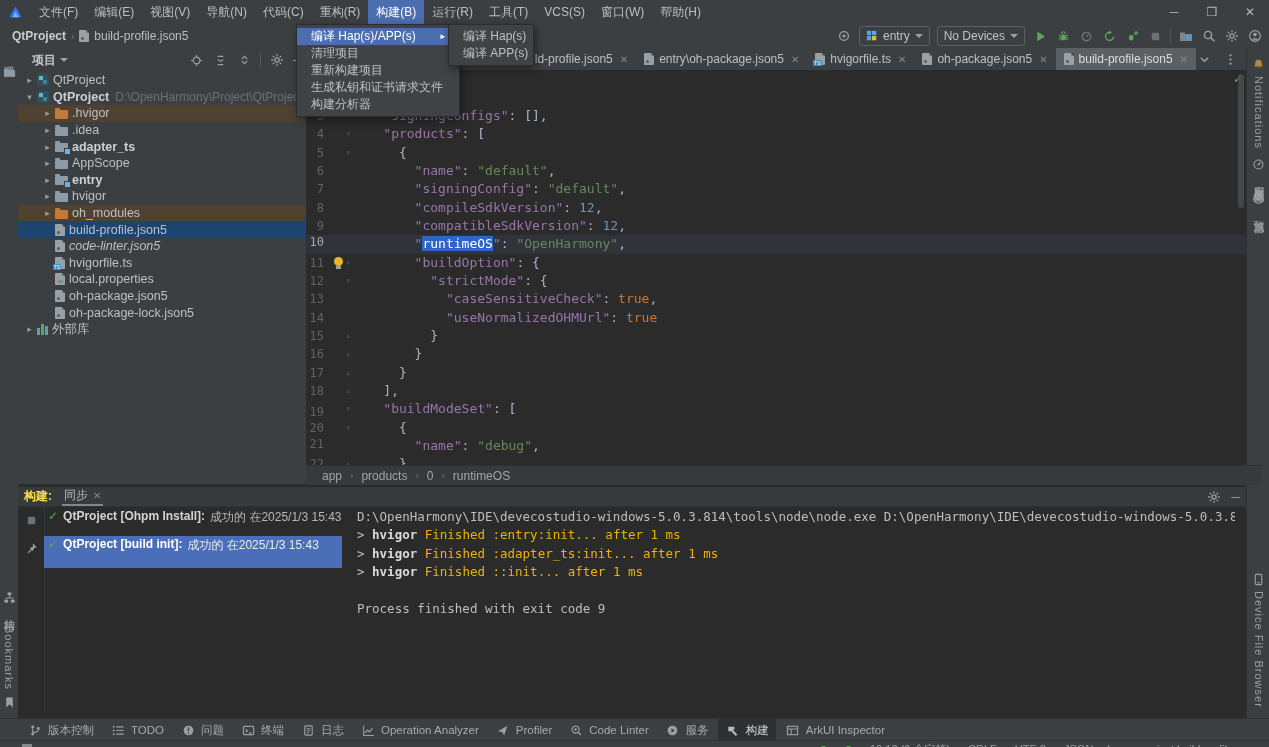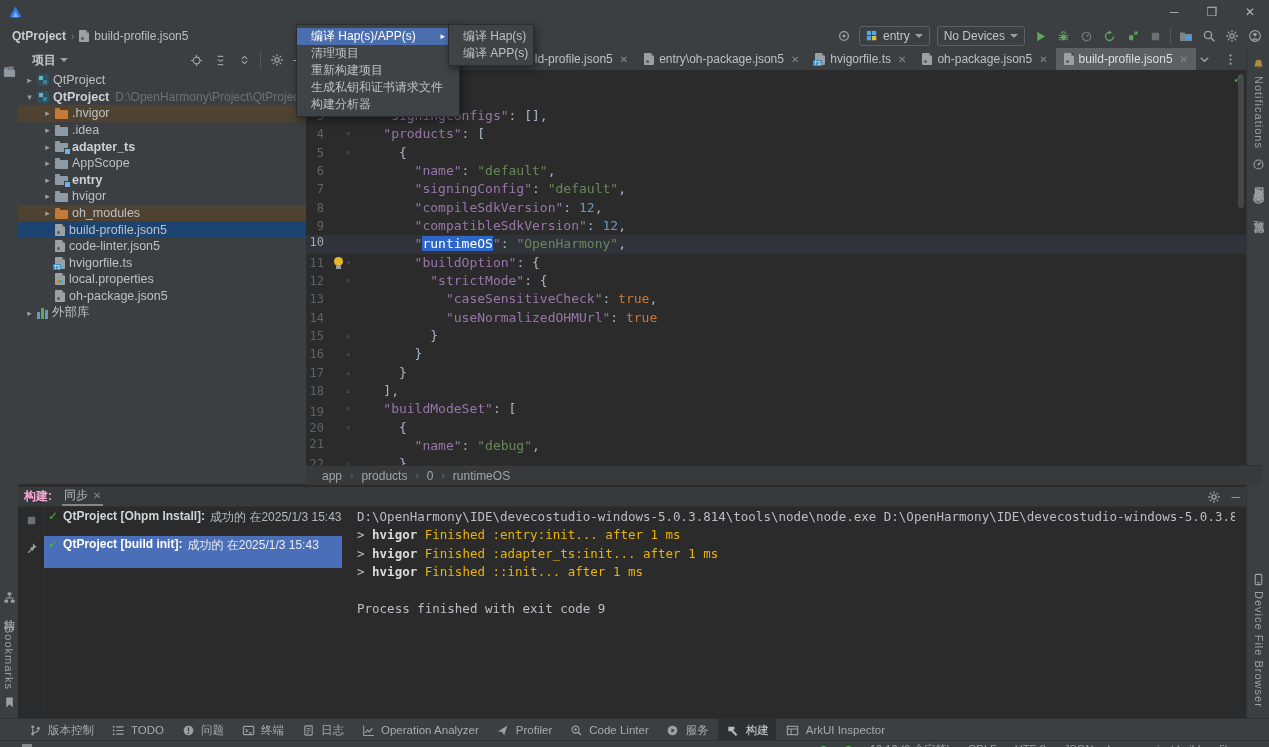--- a/index.html
+++ b/index.html
@@ -85,21 +85,21 @@
   
   .dd{position:absolute;background:#3f4345;border:1px solid #2a2c2e;box-shadow:2px 3px 8px rgba(0,0,0,.45);z-index:50;padding:3px 0}
   .dd-item{height:17px;line-height:17px;padding:0 14px;color:#bdc0c3;white-space:nowrap;display:flex;align-items:center}
   .dd-item.hl{background:#4b6eaf;color:#fff}
   .dd-item .sub-arrow{margin-left:auto;padding-left:18px;font-size:9px}
   #menu-build{left:296px;top:24px;width:162px}
   #menu-build-sub{left:448px;top:24px;width:84px}
   
   #bpanel{left:18px;top:487px;width:1228px;height:231px;background:#2b2b2b}
   #bpanel-h{height:19px;background:#373a3c;border-bottom:1px solid #2f3234;display:flex;align-items:center;padding:0 6px;gap:10px}
-  #bpanel-h .t{color:#f9a8d4;font-weight:bold}
+  #bpanel-h .t{color:#fde047;font-weight:bold}
   #bpanel-h .tab{color:#b9bcbf;border-bottom:2px solid #83878a;height:17px;display:flex;align-items:center;gap:5px;padding:0 2px}
   #bpanel-h .x{color:#85898c;font-size:10px}
   #bpanel-h .right{margin-left:auto;display:flex;gap:10px;align-items:center;color:#a0a3a5}
   #btools{left:0;top:19px;width:26px;height:200px;border-right:1px solid #333639;display:flex;flex-direction:column;align-items:center;gap:12px;padding-top:6px}
   .brow{position:absolute;left:26px;display:flex;align-items:flex-start;gap:5px;padding:1px 4px;font-size:12px;color:#b4b8bc;white-space:nowrap}
   .brow .chk{color:#4db54d;font-weight:bold}
   .brow .bt{font-weight:bold;color:#d2d5d8}
   .brow.bsel{background:#4a6eb8;width:290px;height:30px;color:#e9ecef}
   .brow.bsel .bt{color:#fff}
   .conline{position:absolute;font-family:"DejaVu Sans Mono",monospace;font-size:12.5px;white-space:pre;color:#bcbec4}
@@ -116,20 +116,34 @@
 </head>
 <body>
 
 <div id="titlebar" class="abs">
   <span id="logo">
     <svg width="15" height="15" viewBox="0 0 14 14">
         <path d="M1.5 11.5L7 1.5l5.5 10z" fill="#2f7bf5"></path>
         <path d="M4.2 11.5L7 6.2l2.8 5.3z" fill="#7fb4ff"></path>
       </svg>
   </span>
+  <span id="menubar" style="display: flex;">
+      <span class="menu-item">文件(F)</span>
+      <span class="menu-item">编辑(E)</span>
+      <span class="menu-item">视图(V)</span>
+      <span class="menu-item">导航(N)</span>
+      <span class="menu-item">代码(C)</span>
+      <span class="menu-item">重构(R)</span>
+      <span class="menu-item active">构建(B)</span>
+      <span class="menu-item">运行(R)</span>
+      <span class="menu-item">工具(T)</span>
+      <span class="menu-item">VCS(S)</span>
+      <span class="menu-item">窗口(W)</span>
+      <span class="menu-item">帮助(H)</span>
+    </span>
   <span id="win-controls">
     <span class="win-btn">─</span>
     <span class="win-btn">❐</span>
     <span class="win-btn">✕</span>
   </span>
 </div>
 
 <div id="toolbar" class="abs">
   <span id="crumbs">
     <b style="color:#c9ccd0">QtProject</b>
@@ -377,39 +391,44 @@
       <div class="trow hov" style="padding-left: 22px;">
         <span class="arrow">▸</span>
         <span class="fold exc"></span>
         <span class="lbl">oh_modules</span>
       </div>
       <div class="trow sel" style="padding-left: 22px;">
         <span class="arrow"></span>
         <span class="page"></span>
         <span class="lbl">build-profile.json5</span>
       </div>
-      <div class="trow" style="padding-left: 22px;">
+      <div class="trow" style="padding-left: 22px; font-style: italic;">
         <span class="arrow"></span>
         <span class="page"></span>
         <span class="lbl">code-linter.json5</span>
       </div>
       <div class="trow" style="padding-left: 22px;">
         <span class="arrow"></span>
         <span class="page ts"></span>
         <span class="lbl">hvigorfile.ts</span>
       </div>
       <div class="trow" style="padding-left: 22px;">
         <span class="arrow"></span>
         <span class="page props"></span>
         <span class="lbl">local.properties</span>
       </div>
       <div class="trow" style="padding-left: 22px;">
         <span class="arrow"></span>
         <span class="page"></span>
         <span class="lbl">oh-package.json5</span>
+      </div>
+      <div class="trow" style="padding-left: 22px;">
+        <span class="arrow"></span>
+        <span class="page"></span>
+        <span class="lbl">oh-package-lock.json5</span>
       </div>
       <div class="trow" style="padding-left: 4px;">
         <span class="arrow">▸</span>
         <span class="lib">
           <i style="height:7px"></i>
           <i style="height:11px"></i>
           <i style="height:9px"></i>
         </span>
         <span class="lbl">外部库</span>
       </div>

